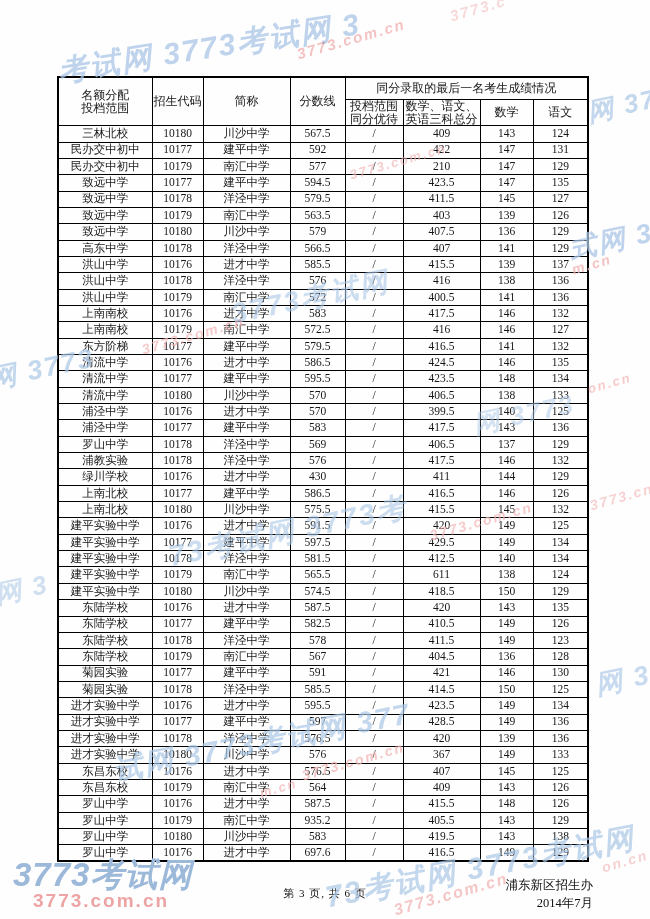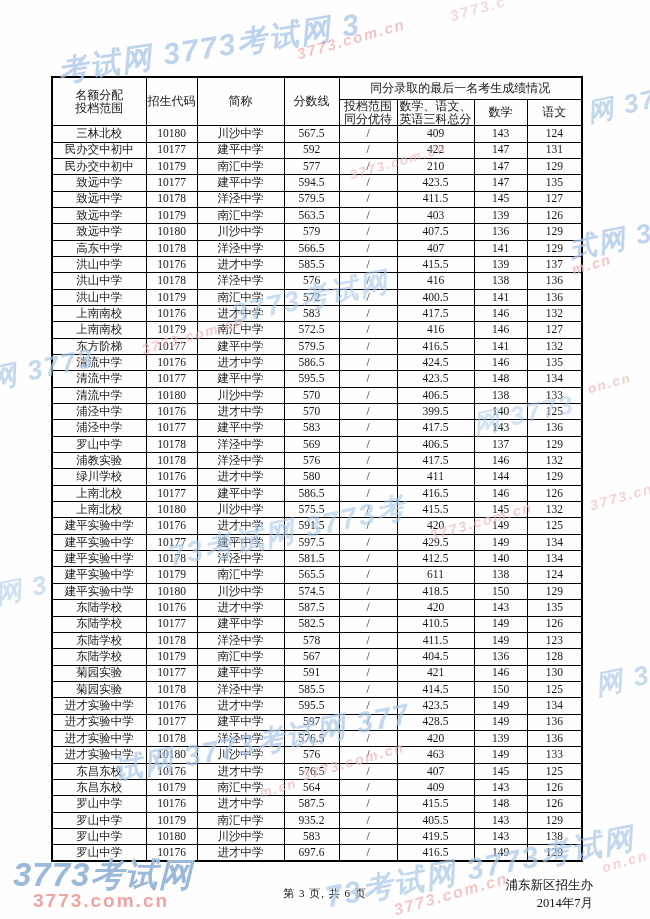--- a/index.html
+++ b/index.html
@@ -17,21 +17,21 @@
     position:absolute;
     font-family:"Liberation Sans","DejaVu Sans",sans-serif;
     font-weight:bold;font-style:italic;
     white-space:nowrap;
     transform-origin:left top;
     mix-blend-mode:multiply;
     letter-spacing:2px;
   }
   
   table.score-table{
-    position:absolute;left:51px;top:76px;z-index:1;
+    position:absolute;left:57px;top:76px;z-index:1;
     width:532px;
     border-collapse:collapse;table-layout:fixed;
     border:2px solid #000;
     padding-left:12px;
   }
   .score-table th,.score-table td{
     border:1px solid #000;
     text-align:center;vertical-align:middle;
     padding:0;
     font-weight:normal;
@@ -308,21 +308,21 @@
           <td>576</td>
           <td>/</td>
           <td>417.5</td>
           <td>146</td>
           <td>132</td>
         </tr>
         <tr>
           <td>绿川学校</td>
           <td>10176</td>
           <td>进才中学</td>
-          <td>580</td>
+          <td>430</td>
           <td>/</td>
           <td>411</td>
           <td>144</td>
           <td>129</td>
         </tr>
         <tr>
           <td>上南北校</td>
           <td>10177</td>
           <td>建平中学</td>
           <td>586.5</td>
@@ -480,21 +480,21 @@
           <td>420</td>
           <td>139</td>
           <td>136</td>
         </tr>
         <tr>
           <td>进才实验中学</td>
           <td>10180</td>
           <td>川沙中学</td>
           <td>576</td>
           <td>/</td>
-          <td>463</td>
+          <td>367</td>
           <td>149</td>
           <td>133</td>
         </tr>
         <tr>
           <td>东昌东校</td>
           <td>10176</td>
           <td>进才中学</td>
           <td>576.5</td>
           <td>/</td>
           <td>407</td>

